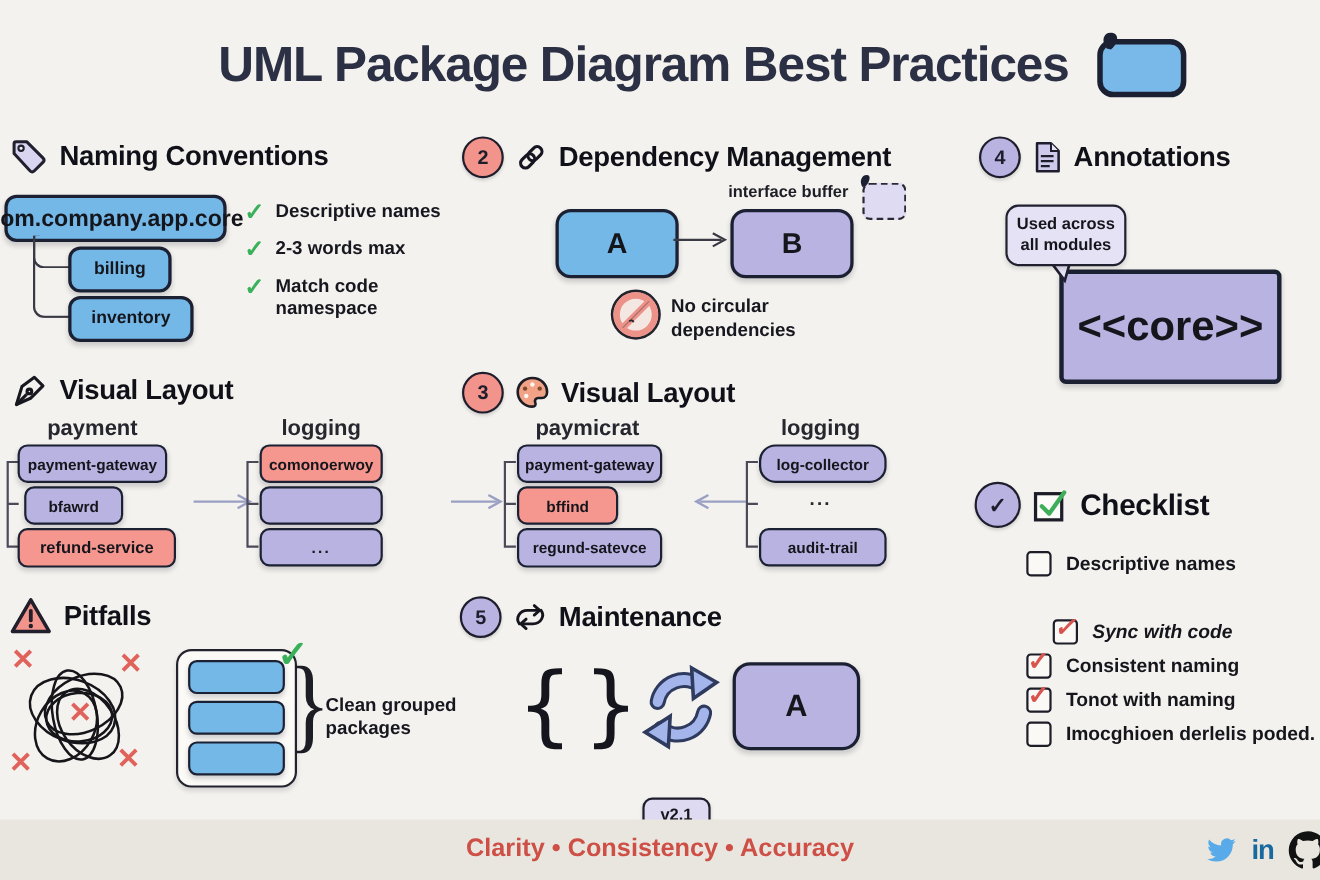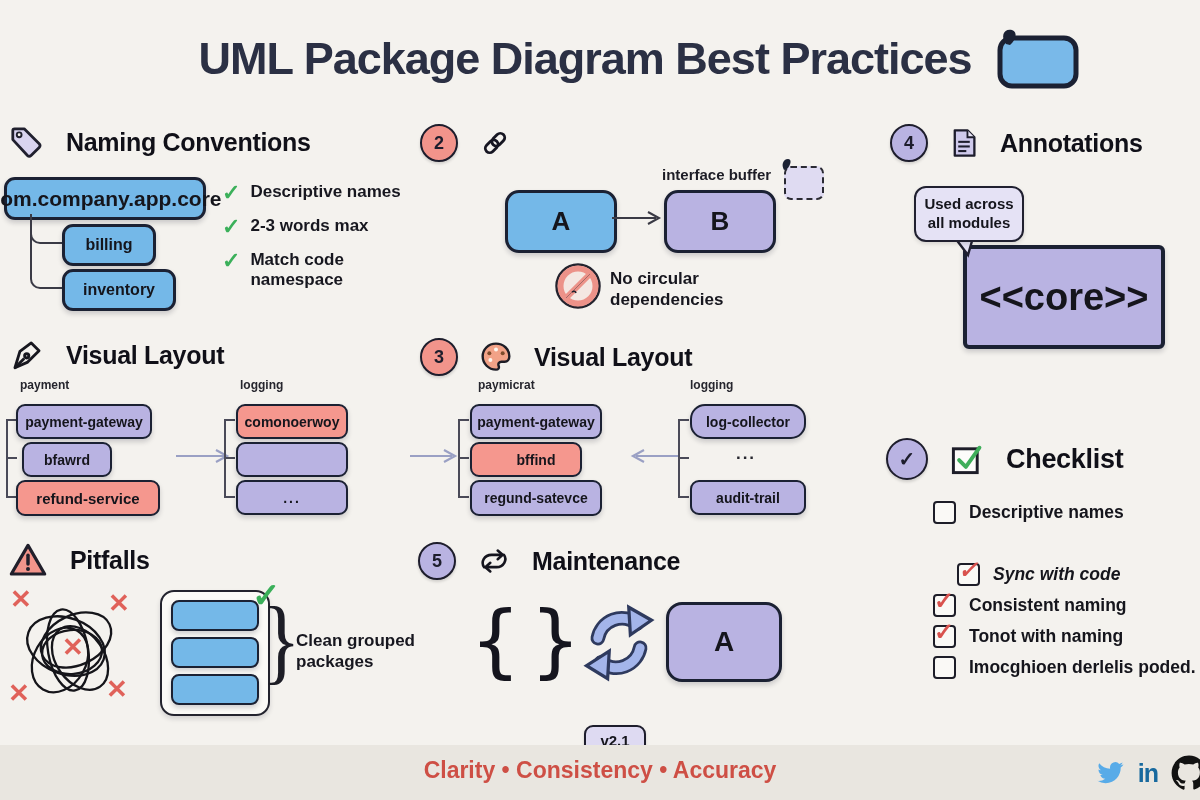--- a/index.html
+++ b/index.html
@@ -6,37 +6,37 @@
   .canvas{
     position:relative;width:1200px;height:800px;margin:0 auto;
     background:#f4f2ee;overflow:hidden;
     font-family:"Liberation Sans",sans-serif;color:#15151c;
   }
   .abs{position:absolute;}
   
   .title-row{position:absolute;left:0;right:0;top:28px;display:flex;justify-content:center;align-items:center;gap:20px;transform:translateX(40px);}
   .title{font-size:45px;font-weight:700;letter-spacing:-1px;color:#2b3044;}
   
-  .sec-head{position:absolute;display:flex;align-items:center;gap:22px;}
+  .sec-head{position:absolute;display:flex;align-items:center;gap:10px;}
   .sec-title{font-size:25px;font-weight:700;color:#101018;letter-spacing:-0.3px;}
   .numcircle{width:34px;height:34px;border-radius:50%;border:2.5px solid #1d1d2c;
     display:flex;align-items:center;justify-content:center;font-size:18px;font-weight:700;color:#1d1d2c;
     box-shadow:0 2px 3px rgba(0,0,0,.15);}
   .n-salmon{background:#f2948b;} .n-purple{background:#b9b3e2;}
   
   .pkg{position:absolute;border:3px solid #1b2133;border-radius:11px;
     display:flex;align-items:center;justify-content:center;
     font-weight:700;box-shadow:0 3px 5px rgba(20,20,40,.18);}
   .c-blue{background:#74b8e8;} .c-purple{background:#b9b3e2;} .c-salmon{background:#f5978e;}
   .smallpkg{border-width:2.5px;border-radius:9px;font-size:14px;}
   
   .tip-row{position:absolute;display:flex;gap:10px;align-items:flex-start;}
   .tick{color:#3bb05a;font-size:22px;font-weight:700;line-height:1;}
   .tip-label{font-size:17px;font-weight:600;color:#17171f;line-height:1.2;}
-  .tree-label{position:absolute;font-size:12px;font-weight:600;color:#26262e;text-align:left;}
+  .tree-label{position:absolute;font-size:20px;font-weight:600;color:#26262e;text-align:center;}
   .dots{letter-spacing:2px;font-weight:700;}
   .callout{position:absolute;background:#e5e2f5;border:2.5px solid #202030;border-radius:12px;
     display:flex;align-items:center;justify-content:center;text-align:center;
     font-size:15px;font-weight:700;line-height:1.25;z-index:2;box-shadow:0 2px 4px rgba(0,0,0,.12);}
   .dashedbox{position:absolute;background:#dfdbf2;border:2.5px dashed #2a2a33;border-radius:7px;}
   .badge{position:absolute;background:#dedaf2;border:2.5px solid #1d1d2c;border-radius:9px;
     display:flex;align-items:center;justify-content:center;font-size:15px;font-weight:700;
     box-shadow:0 2px 3px rgba(0,0,0,.15);}
   .brace{position:absolute;font-family:"Liberation Serif",serif;color:#1d1d26;line-height:1;}
   .bigbrace{font-family:"DejaVu Sans",sans-serif;font-size:80px;font-weight:500;color:#15151e;}
@@ -94,20 +94,21 @@
   </div>
 
   <div class="sec-head" style="left:420px;top:124px;">
     <div class="numcircle n-salmon">2</div>
     <svg width="30" height="30" viewBox="0 0 24 24" fill="none" stroke="#161622" stroke-width="2.3" stroke-linecap="round">
       <g transform="rotate(-45 12 12)">
         <rect x="2.5" y="8.5" width="11.5" height="7" rx="3.5"></rect>
         <rect x="10" y="8.5" width="11.5" height="7" rx="3.5"></rect>
       </g>
     </svg>
+    <div class="sec-title">Dependency Management</div>
   </div>
 
   <div class="abs" style="left:662px;top:166px;font-size:15px;font-weight:600;color:#1d1d26;">interface buffer</div>
   <div class="dashedbox" style="left:784px;top:166px;width:36px;height:30px;">
     <svg width="12" height="14" viewBox="0 0 12 14" style="position:absolute;left:-5px;top:-10px;">
       <path d="M3 12 C0 7 2 1 7 1 C11 1 10 7 6 11 Z" fill="#1b2133"></path>
     </svg>
   </div>
   <div class="pkg c-blue" style="left:505px;top:190px;width:106px;height:57px;font-size:26px;border-radius:14px;">A</div>
   <svg class="abs" style="left:612px;top:210px;" width="52" height="16">
@@ -187,21 +188,21 @@
 
   <div class="tree-label" style="left:478px;top:378px;width:112px;">paymicrat</div>
   <svg class="abs" style="left:410px;top:448px;" width="50" height="16">
     <line x1="0" y1="8" x2="42" y2="8" stroke="#9aa0c4" stroke-width="2.2"></line>
     <path d="M34 2 L45 8 L34 14" fill="none" stroke="#9aa0c4" stroke-width="2.2"></path>
   </svg>
   <svg class="abs" style="left:455px;top:406px;" width="15" height="108">
     <path d="M14 14 H4 V91 H14 M4 52 H14" fill="none" stroke="#4a4a58" stroke-width="2"></path>
   </svg>
   <div class="pkg c-purple smallpkg" style="left:470px;top:404px;width:128px;height:31px;">payment-gateway</div>
-  <div class="pkg c-salmon smallpkg" style="left:470px;top:442px;width:88px;height:31px;padding-left:20px;">bffind</div>
+  <div class="pkg c-salmon smallpkg" style="left:470px;top:442px;width:88px;height:31px;">bffind</div>
   <div class="pkg c-purple smallpkg" style="left:470px;top:480px;width:128px;height:32px;">regund-satevce</div>
 
   <svg class="abs" style="left:628px;top:448px;" width="52" height="16">
     <line x1="8" y1="8" x2="50" y2="8" stroke="#9aa0c4" stroke-width="2.2"></line>
     <path d="M16 2 L5 8 L16 14" fill="none" stroke="#9aa0c4" stroke-width="2.2"></path>
   </svg>
 
   <div class="tree-label" style="left:690px;top:378px;width:112px;">logging</div>
   <svg class="abs" style="left:675px;top:406px;" width="15" height="108">
     <path d="M14 14 H4 V91 H14 M4 52 H14" fill="none" stroke="#4a4a58" stroke-width="2"></path>

